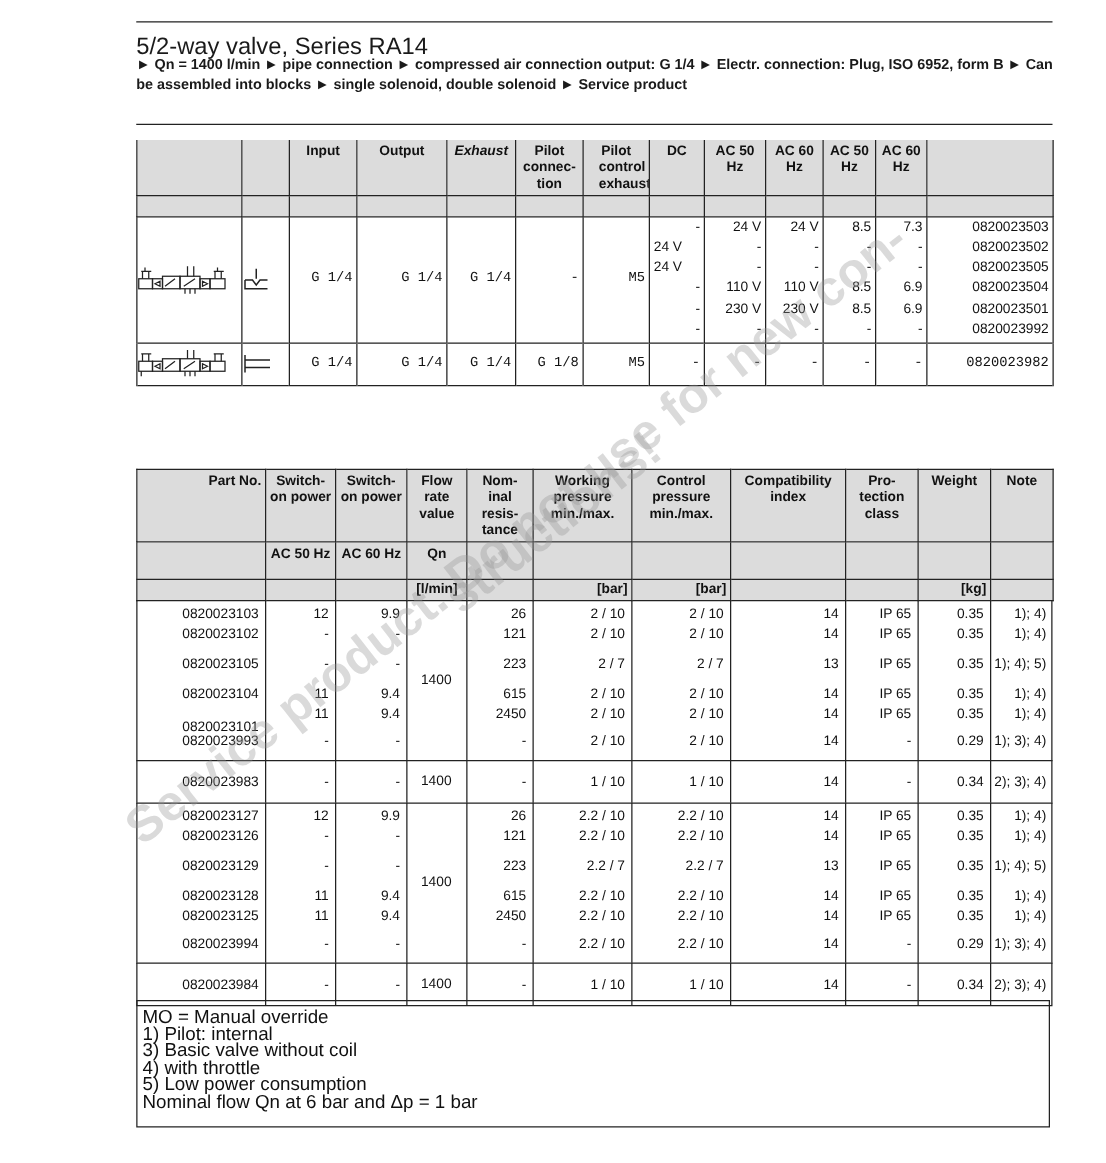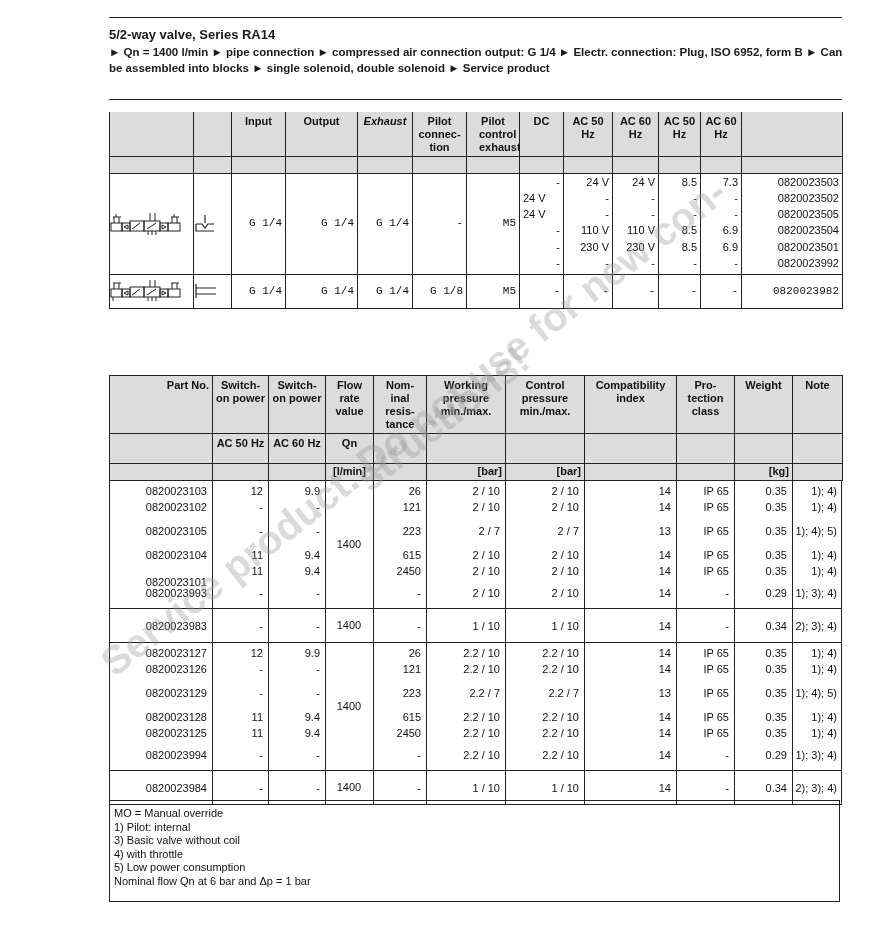--- a/index.html
+++ b/index.html
@@ -1,19 +1,19 @@
 <!DOCTYPE html>
 <html><head>
 <meta charset="utf-8">
 <style>
   html, body { margin: 0; padding: 0; background: #ffffff; }
   body { width: 885px; height: 930px; position: relative; overflow: hidden;
          font-family: "Liberation Sans", sans-serif; color: #111; }
   .rule { position: absolute; left: 109px; width: 733px; height: 1px; background: #222; }
-  .title { position: absolute; left: 109px; top: 27px; font-size: 13px; font-weight: bold; color:#1a1a1a; }
+  .title { position: absolute; left: 109px; top: 27px; font-size: 19px; font-weight: normal; color:#1a1a1a; }
   .subtitle { position: absolute; left: 109px; top: 44px; width: 735px; font-size: 11.5px; font-weight: bold; line-height: 16px; color:#1a1a1a; }
   table { border-collapse: collapse; position: absolute; left: 109px; table-layout: fixed; font-size: 11px; }
   td, th { border-left: 1px solid #222; border-right: 1px solid #222; padding: 0 3px; vertical-align: top; overflow: hidden; }
   th { background: #dcdcdc; font-weight: bold; text-align: center; line-height: 13px; padding-top: 3px; }
   tr.hdr th { border-bottom: 1px solid #222; }
   tr.first th { border-top: 1px solid #222; }
   th.r { text-align: right; }
   td { text-align: right; line-height: 16.3px; }
   .cellcol { display:flex; flex-direction:column; }
   .bt { border-bottom: 1px solid #222; }
@@ -460,21 +460,21 @@
       <div style="position: absolute; left: 264px; top: 3px; width: 48px; height: 30px; text-align: right; display: flex; align-items: center; justify-content: flex-end; line-height: 14px; white-space: nowrap;">-</div>
       <div style="position: absolute; left: 317px; top: 3px; width: 74px; height: 30px; text-align: right; display: flex; align-items: center; justify-content: flex-end; line-height: 14px; white-space: nowrap;">1 / 10</div>
       <div style="position: absolute; left: 396px; top: 3px; width: 74px; height: 30px; text-align: right; display: flex; align-items: center; justify-content: flex-end; line-height: 14px; white-space: nowrap;">1 / 10</div>
       <div style="position: absolute; left: 475px; top: 3px; width: 87px; height: 30px; text-align: right; display: flex; align-items: center; justify-content: flex-end; line-height: 14px; white-space: nowrap;">14</div>
       <div style="position: absolute; left: 567px; top: 3px; width: 53px; height: 30px; text-align: right; display: flex; align-items: center; justify-content: flex-end; line-height: 14px; white-space: nowrap;">-</div>
       <div style="position: absolute; left: 625px; top: 3px; width: 53px; height: 30px; text-align: right; display: flex; align-items: center; justify-content: flex-end; line-height: 14px; white-space: nowrap;">0.34</div>
       <div style="position: absolute; left: 683px; top: 3px; width: 45px; height: 30px; text-align: right; display: flex; align-items: center; justify-content: flex-end; line-height: 12px; white-space: normal; word-break: break-word;">2); 3); 4)</div>
     </div>
   </div>
 
-<div style="position:absolute; left:109px; top:800px; width:731px; height:102px; border:1px solid #222; font-size:11px; line-height:13.6px; padding:6px 16px 0 4px; box-sizing:border-box;">
+<div style="position:absolute; left:109px; top:800px; width:731px; height:102px; border:1px solid #222; font-size:15px; line-height:13.6px; padding:6px 16px 0 4px; box-sizing:border-box;">
   <div>MO = Manual override</div>
   <div>1) Pilot: internal</div>
   <div>3) Basic valve without coil</div>
   <div>4) with throttle</div>
   <div>5) Low power consumption</div>
   <div>Nominal flow Qn at 6 bar and Δp = 1 bar</div>
 </div>
 
 <div class="wm" style="left:120px; top:640px; transform: rotate(-38deg);">Service product. Do not use for new con-</div>
 <div class="wm" style="left:375px; top:455px; transform: rotate(-38deg);">structions!</div>

